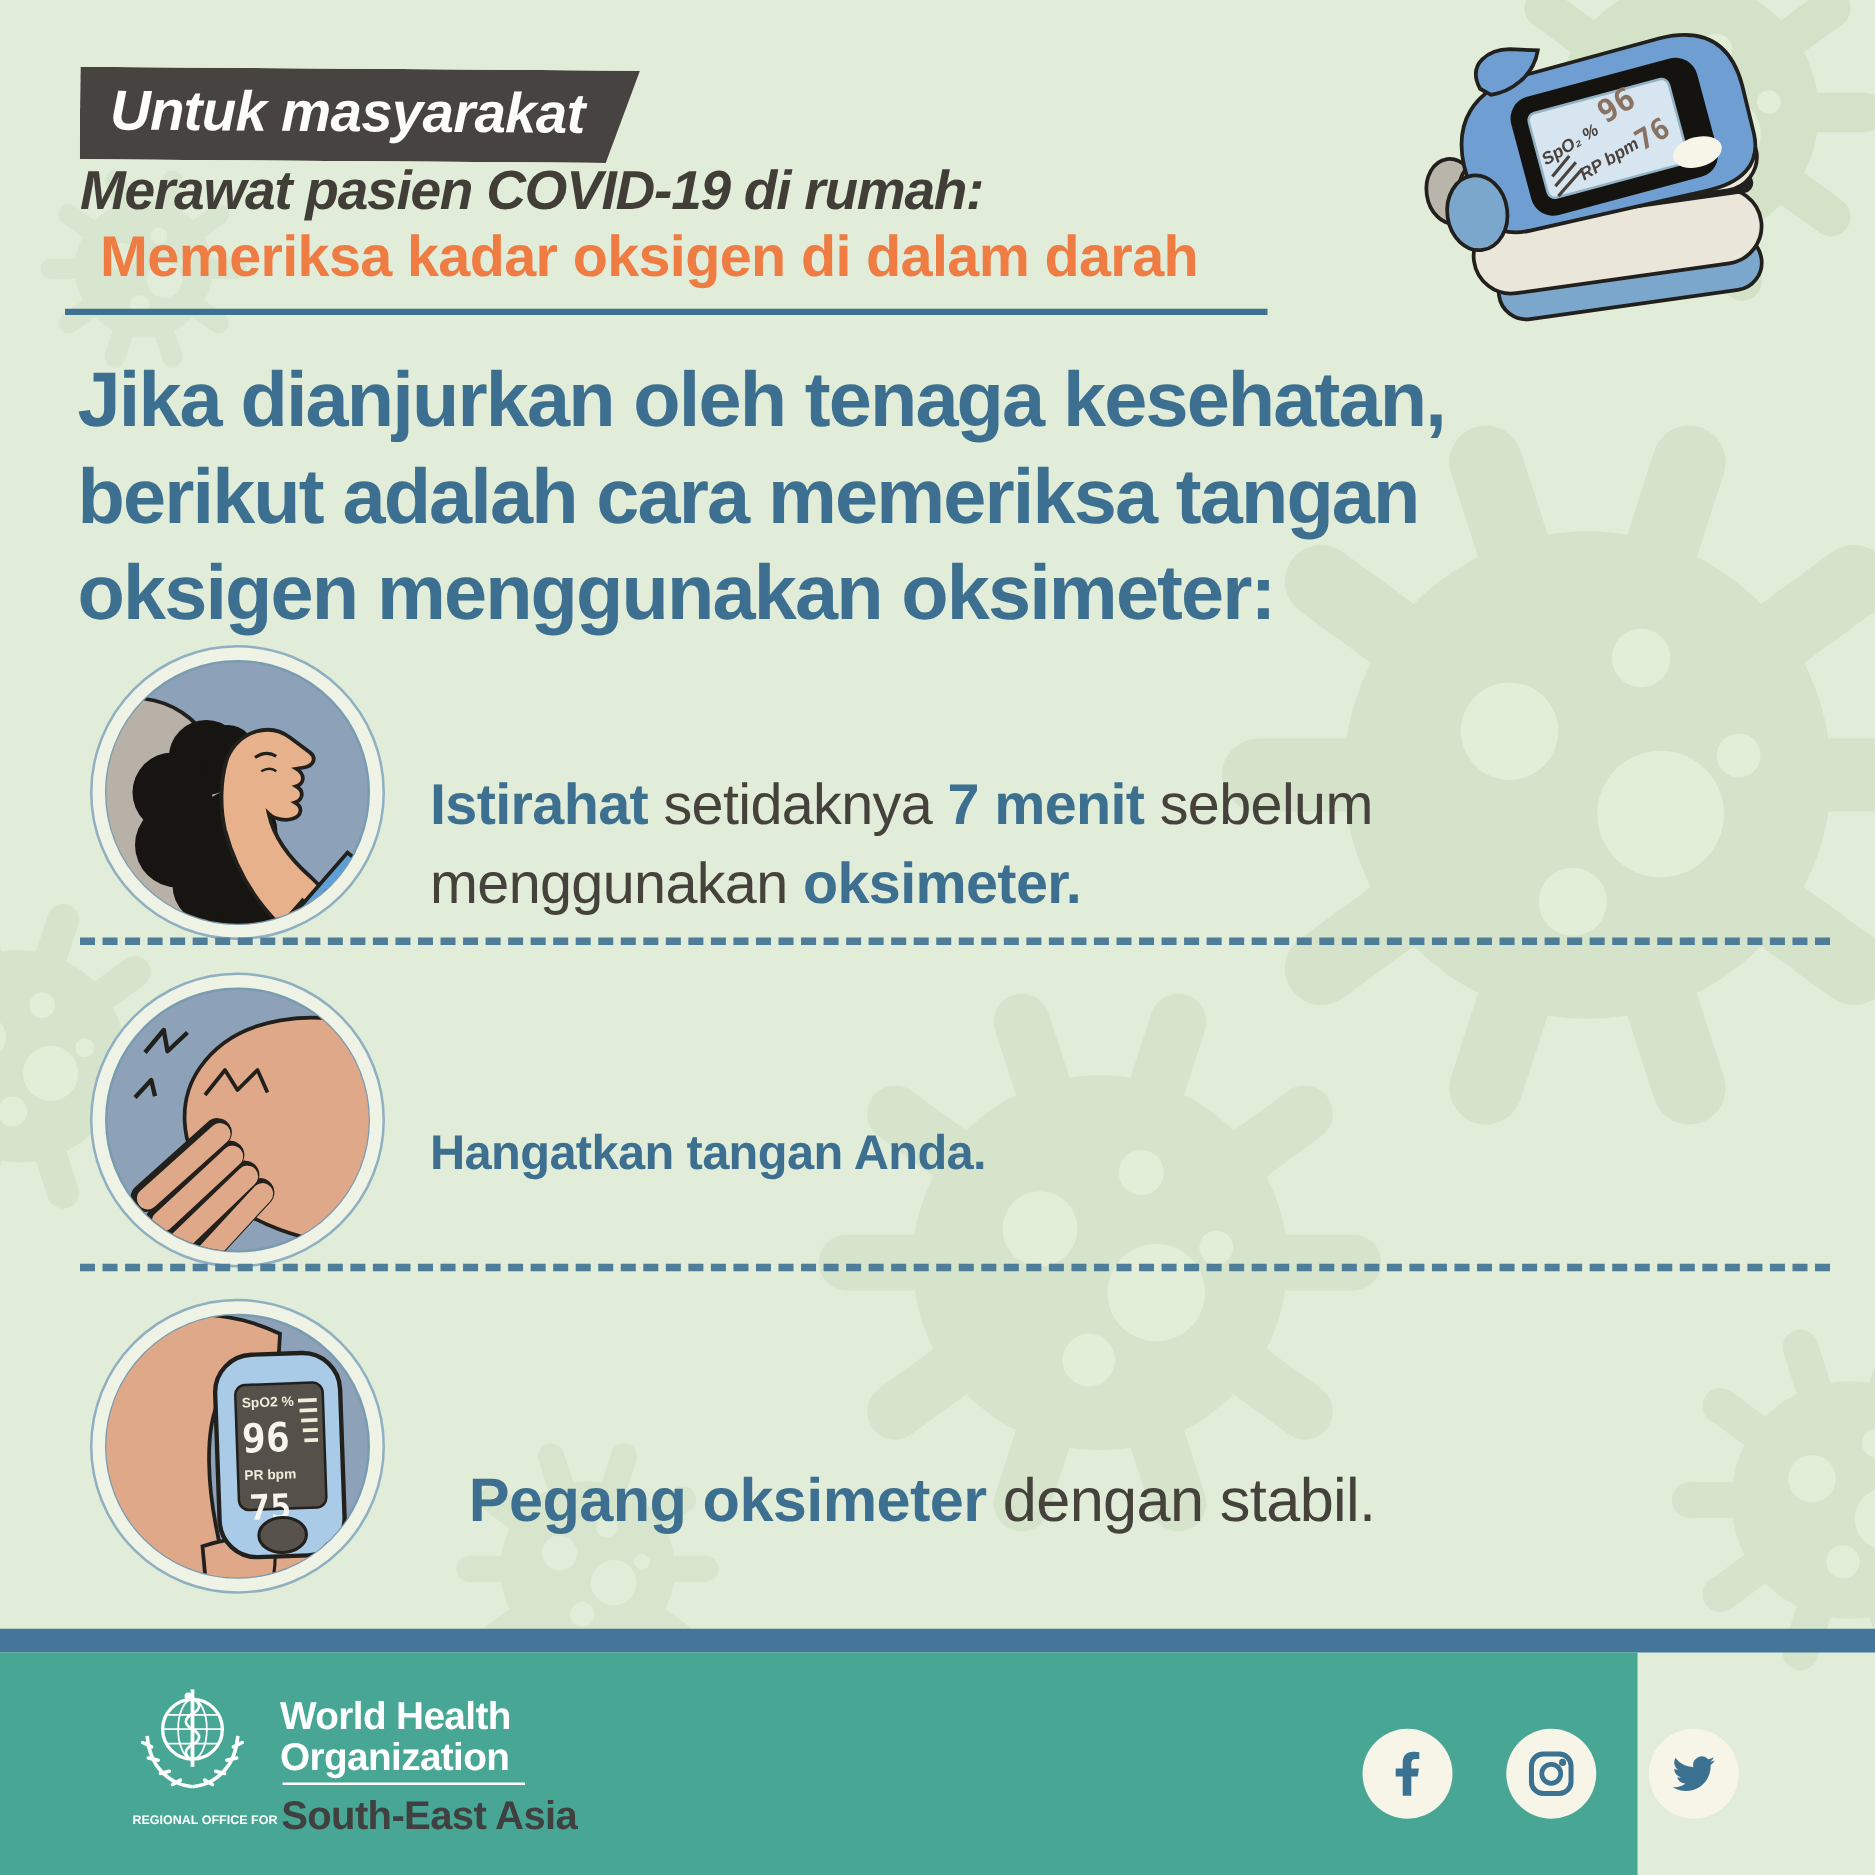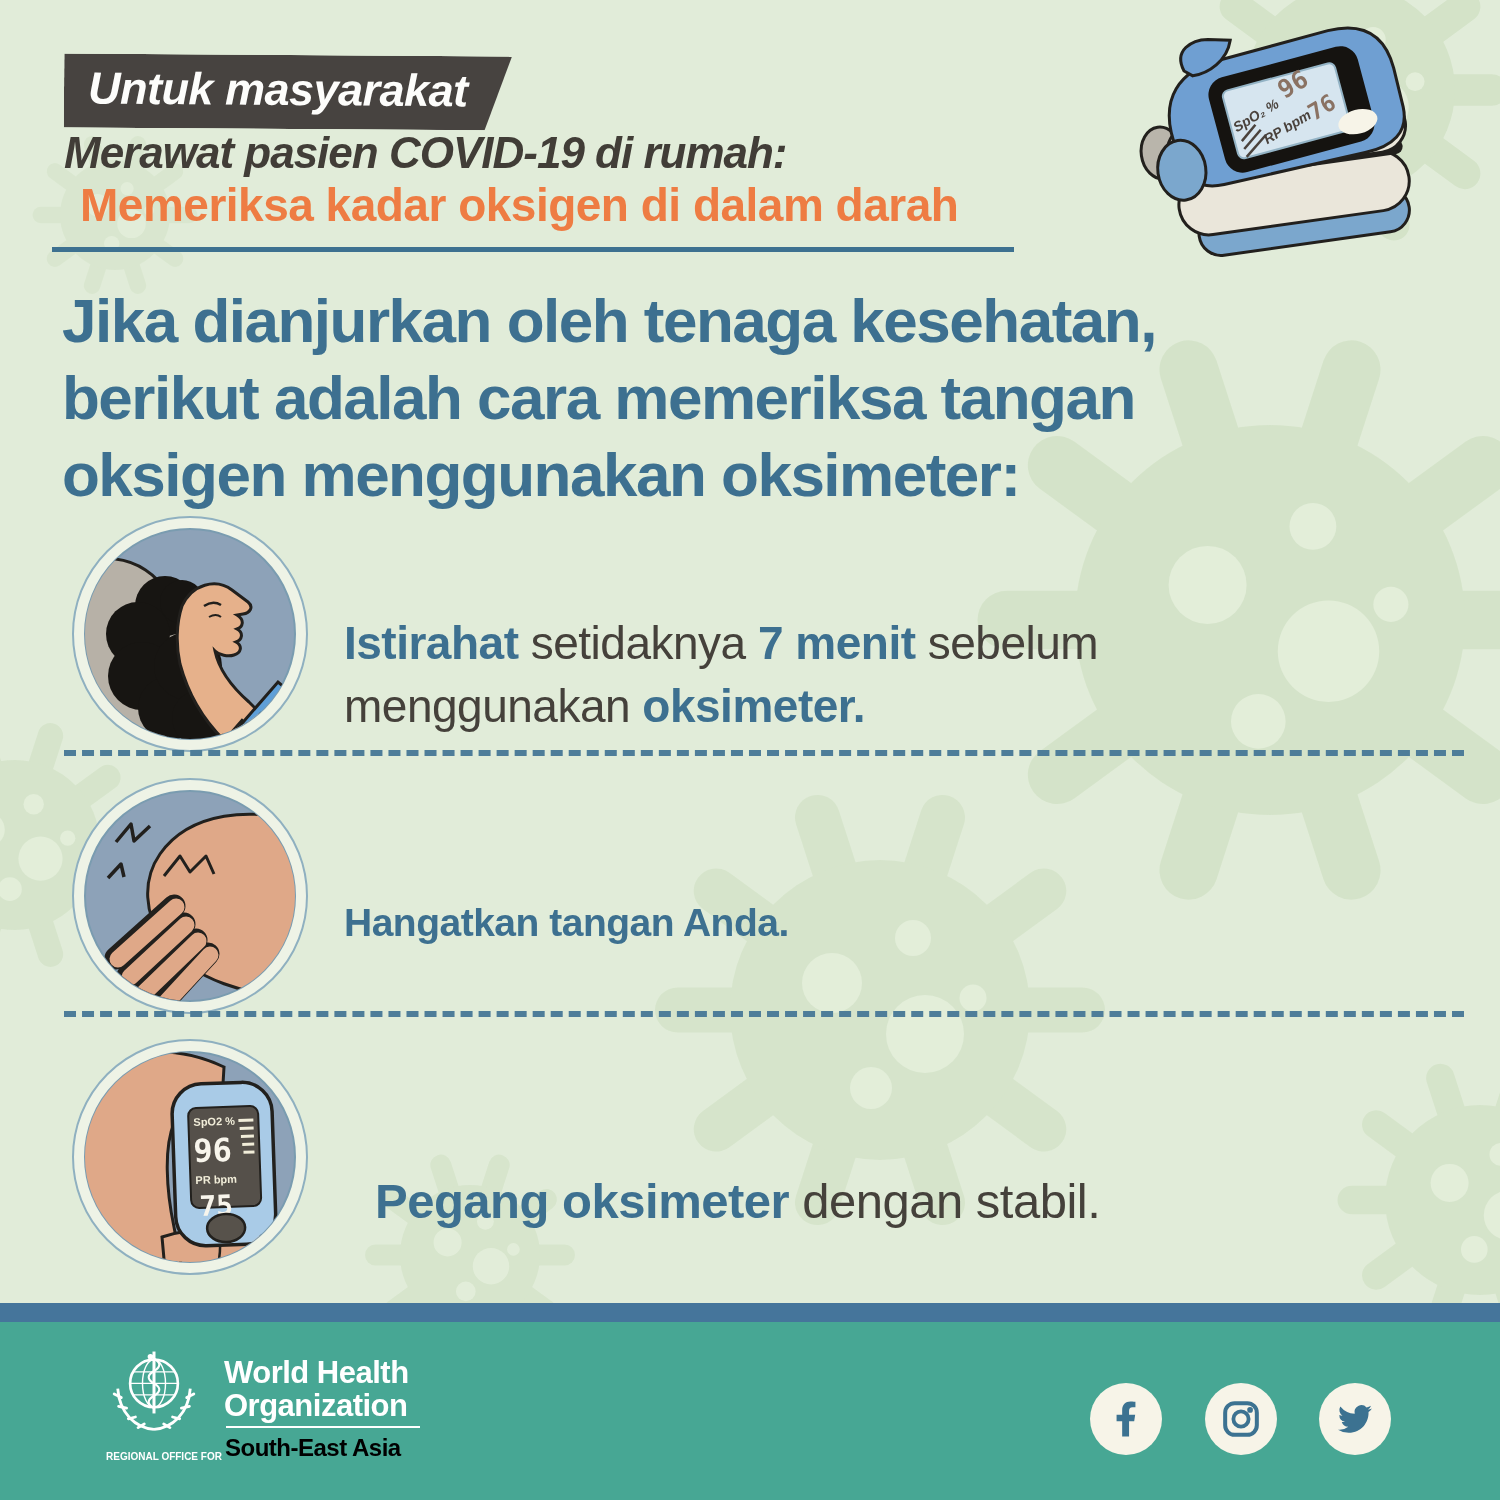--- a/index.html
+++ b/index.html
@@ -28,25 +28,25 @@
   #icon3{top:1037px;}
   .step-copy{left:344px;color:#45413b;letter-spacing:-0.5px;}
   #stepText1{top:566px;width:940px;font-size:46px;line-height:63px;}
   #stepText2{top:862px;font-size:39px;font-weight:bold;color:#3d7090;}
   #stepText3{top:1124px;font-size:49px;margin-left:31px;}
   .hl{color:#3d7090;font-weight:bold;}
   .dashed{left:64px;width:1400px;height:0;border-top:6px dashed #4e7d99;}
   #sep1{top:750px;}
   #sep2{top:1011px;}
   #footerStrip{left:0;top:1303px;width:1500px;height:19px;background:#45759b;}
-  #footer{left:0;top:1322px;width:1500px;height:178px;background:#47a794;}
+  #footer{left:0;top:1322px;width:1310px;height:178px;background:#47a794;}
   #whoEmblem{left:104px;top:26px;}
   #whoName{left:224px;top:34px;color:#ffffff;font-size:31px;font-weight:bold;line-height:33px;letter-spacing:-0.5px;}
   #whoDivider{left:226px;top:104px;width:194px;height:2px;background:#ffffff;}
-  #whoRegion{left:225px;top:112px;color:#000000;font-size:24px;font-weight:bold;letter-spacing:-0.5px;}
+  #whoRegion{left:225px;top:112px;color:#404040;font-size:32px;font-weight:bold;letter-spacing:-0.5px;}
   #whoOffice{left:106px;top:129px;color:#ffffff;font-size:10px;font-weight:bold;letter-spacing:0;}
   .social{width:72px;height:72px;border-radius:50%;background:#f7f4e8;top:61px;
     display:flex;align-items:center;justify-content:center;}
   #fbBtn{left:1090px;}
   #igBtn{left:1205px;}
   #twBtn{left:1319px;}
 </style>
 </head>
 <body>
 

